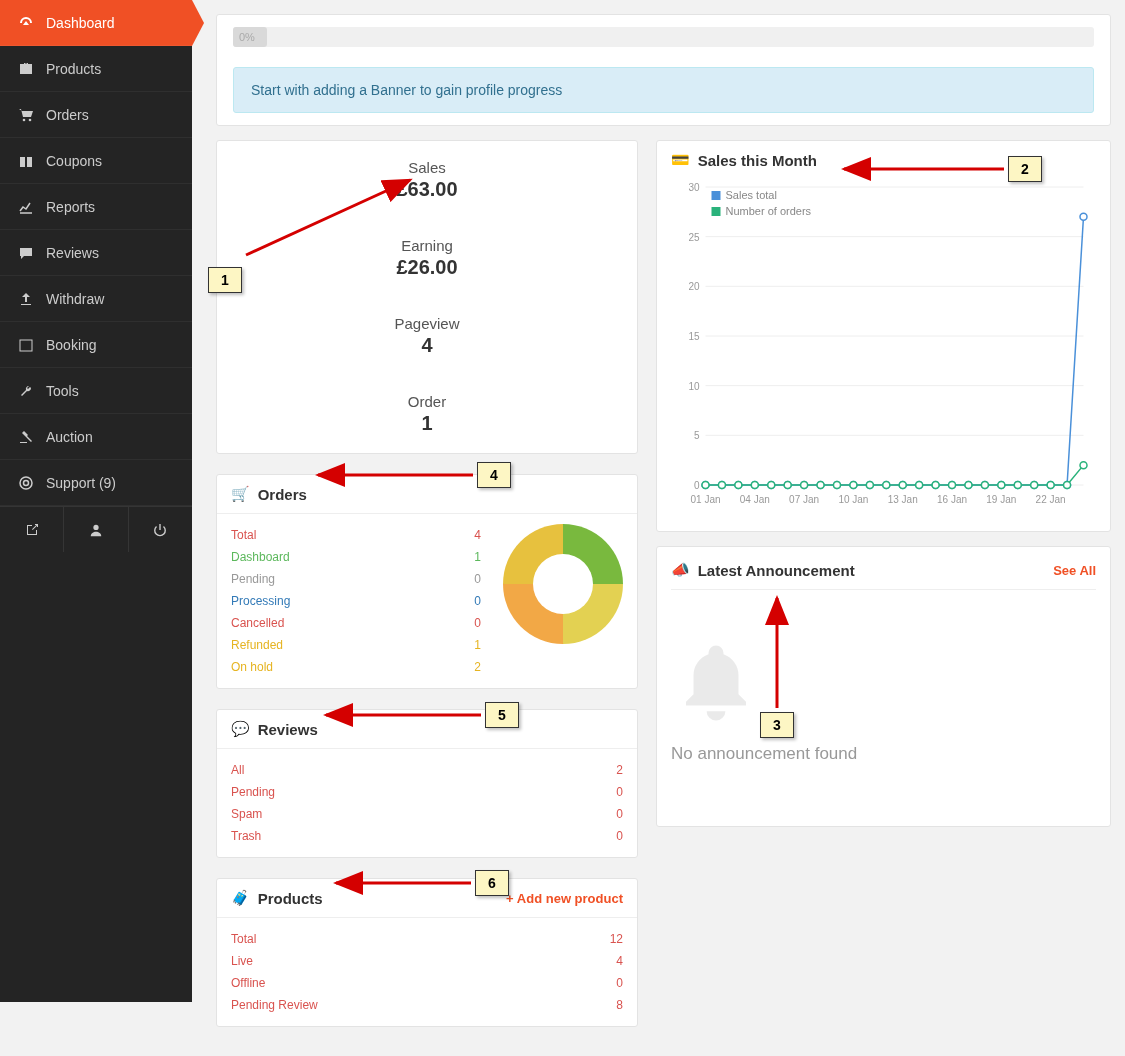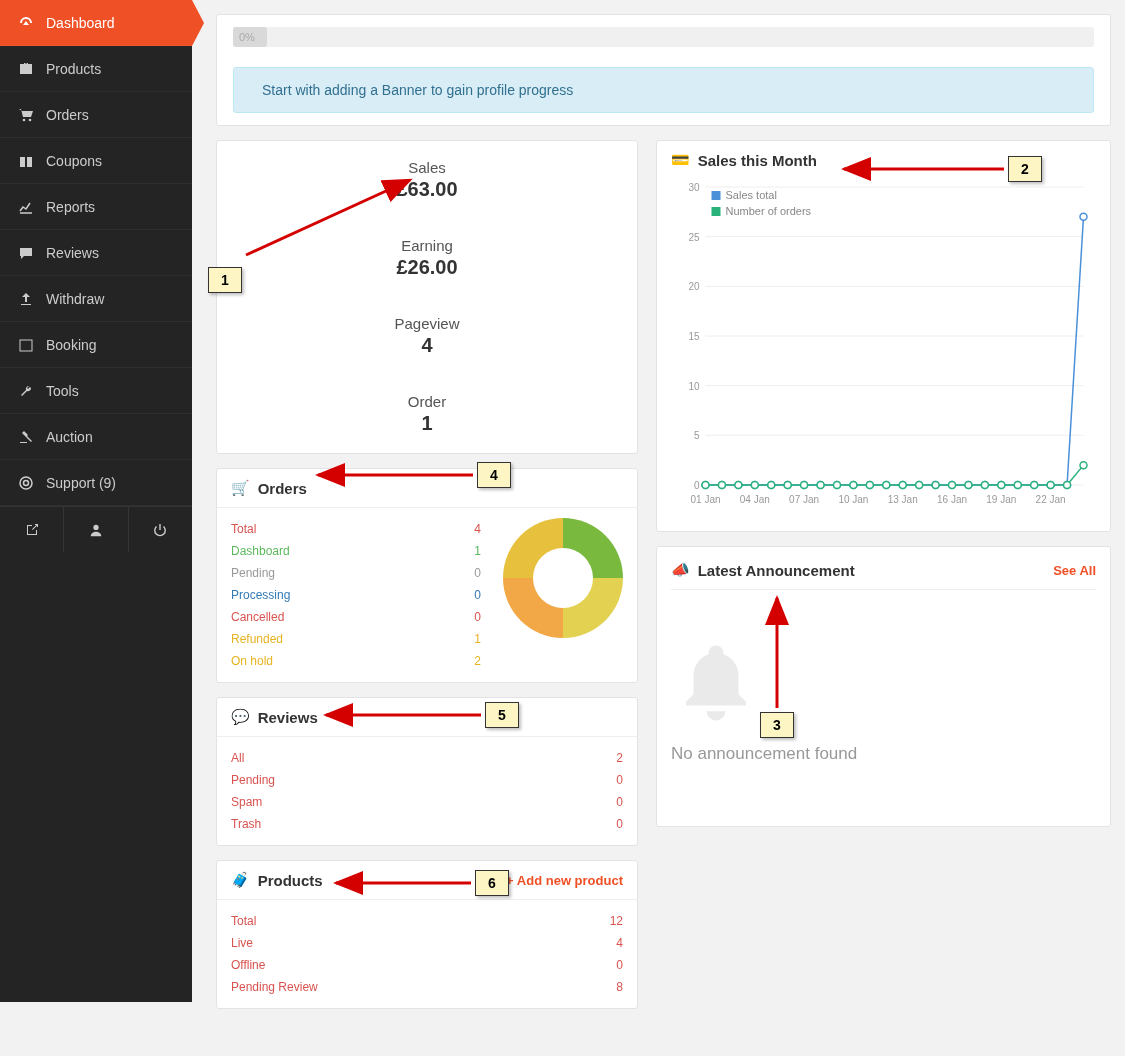--- a/index.html
+++ b/index.html
@@ -10,25 +10,25 @@
 .sidebar-item.active::after{content:"";position:absolute;right:-12px;top:0;border-left:12px solid #f05025;border-top:23px solid transparent;border-bottom:23px solid transparent}
 .sidebar-item .icon{width:28px;display:inline-flex;color:inherit}
 .sidebar-item .chev{margin-left:auto;font-size:11px}
 .sidebar-actions{display:flex;height:46px;border-top:1px solid rgba(255,255,255,.08)}
 .sidebar-actions>div{flex:1;display:flex;align-items:center;justify-content:center;color:#ccc;border-right:1px solid rgba(255,255,255,.08);cursor:pointer}
 .sidebar-actions>div:last-child{border-right:none}
 .main{position:absolute;left:216px;top:0;right:14px;padding-top:0}
 .panel{background:#fff;border:1px solid #e3e3e3;border-radius:3px;padding:12px 16px;margin-top:14px}
 .progress-bar{height:20px;background:#f0f0f0;border-radius:3px;position:relative}
 .progress-bar .fill{height:100%;background:#d9d9d9;border-radius:3px;display:flex;align-items:center;padding-left:6px;color:#aaa;font-size:11px}
-.info-banner{background:#d9edf7;border:1px solid #bce8f1;color:#31708f;border-radius:3px;padding:14px 28px;margin-top:20px;font-size:14px}
+.info-banner{background:#d9edf7;border:1px solid #bce8f1;color:#31708f;border-radius:3px;padding:14px 17px;margin-top:20px;font-size:14px}
 .cols{display:flex;gap:18px;margin-top:14px}
 .col-left{flex:0 0 422px}
 .col-right{flex:1}
-.card{background:#fff;border:1px solid #e3e3e3;border-radius:3px;margin-bottom:14px}
+.card{background:#fff;border:1px solid #e3e3e3;border-radius:3px;margin-bottom:20px}
 .card-header{display:flex;align-items:center;padding:10px 14px;border-bottom:1px solid #eee;color:#333;font-weight:700;font-size:15px}
 .card-header .icon{color:#bbb;margin-right:8px;font-weight:400}
 .card-header .link{margin-left:auto;color:#f05025;font-size:13px;font-weight:700;cursor:pointer}
 .stat-block{padding:18px 0;text-align:center}
 .stat-block .label{color:#555;font-size:15px}
 .stat-block .value{color:#333;font-size:20px;font-weight:700;margin-top:2px}
 .status-list{padding:10px 14px}
 .order-row-wrap{display:flex;gap:14px}
 .order-rows{flex:1}
 .status-row{display:flex;justify-content:space-between;padding:4px 0;font-size:12px}

